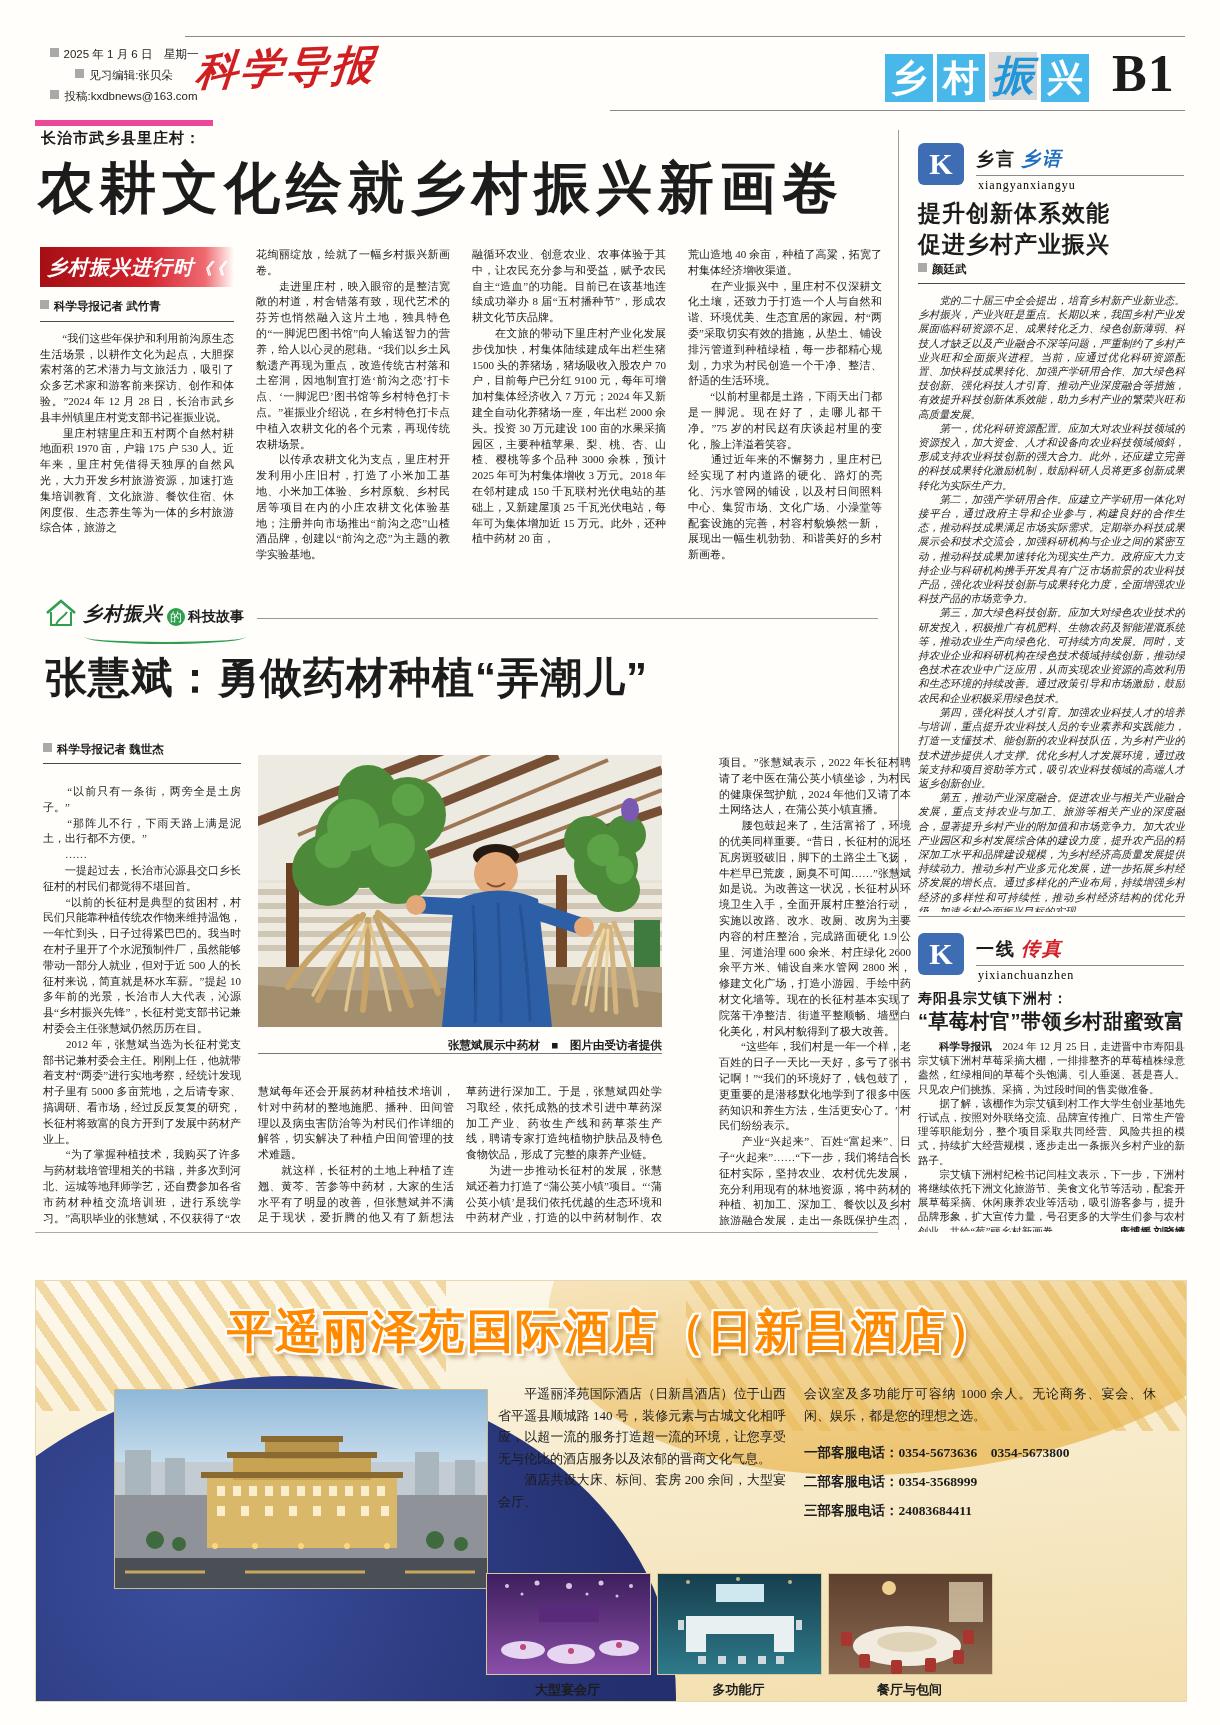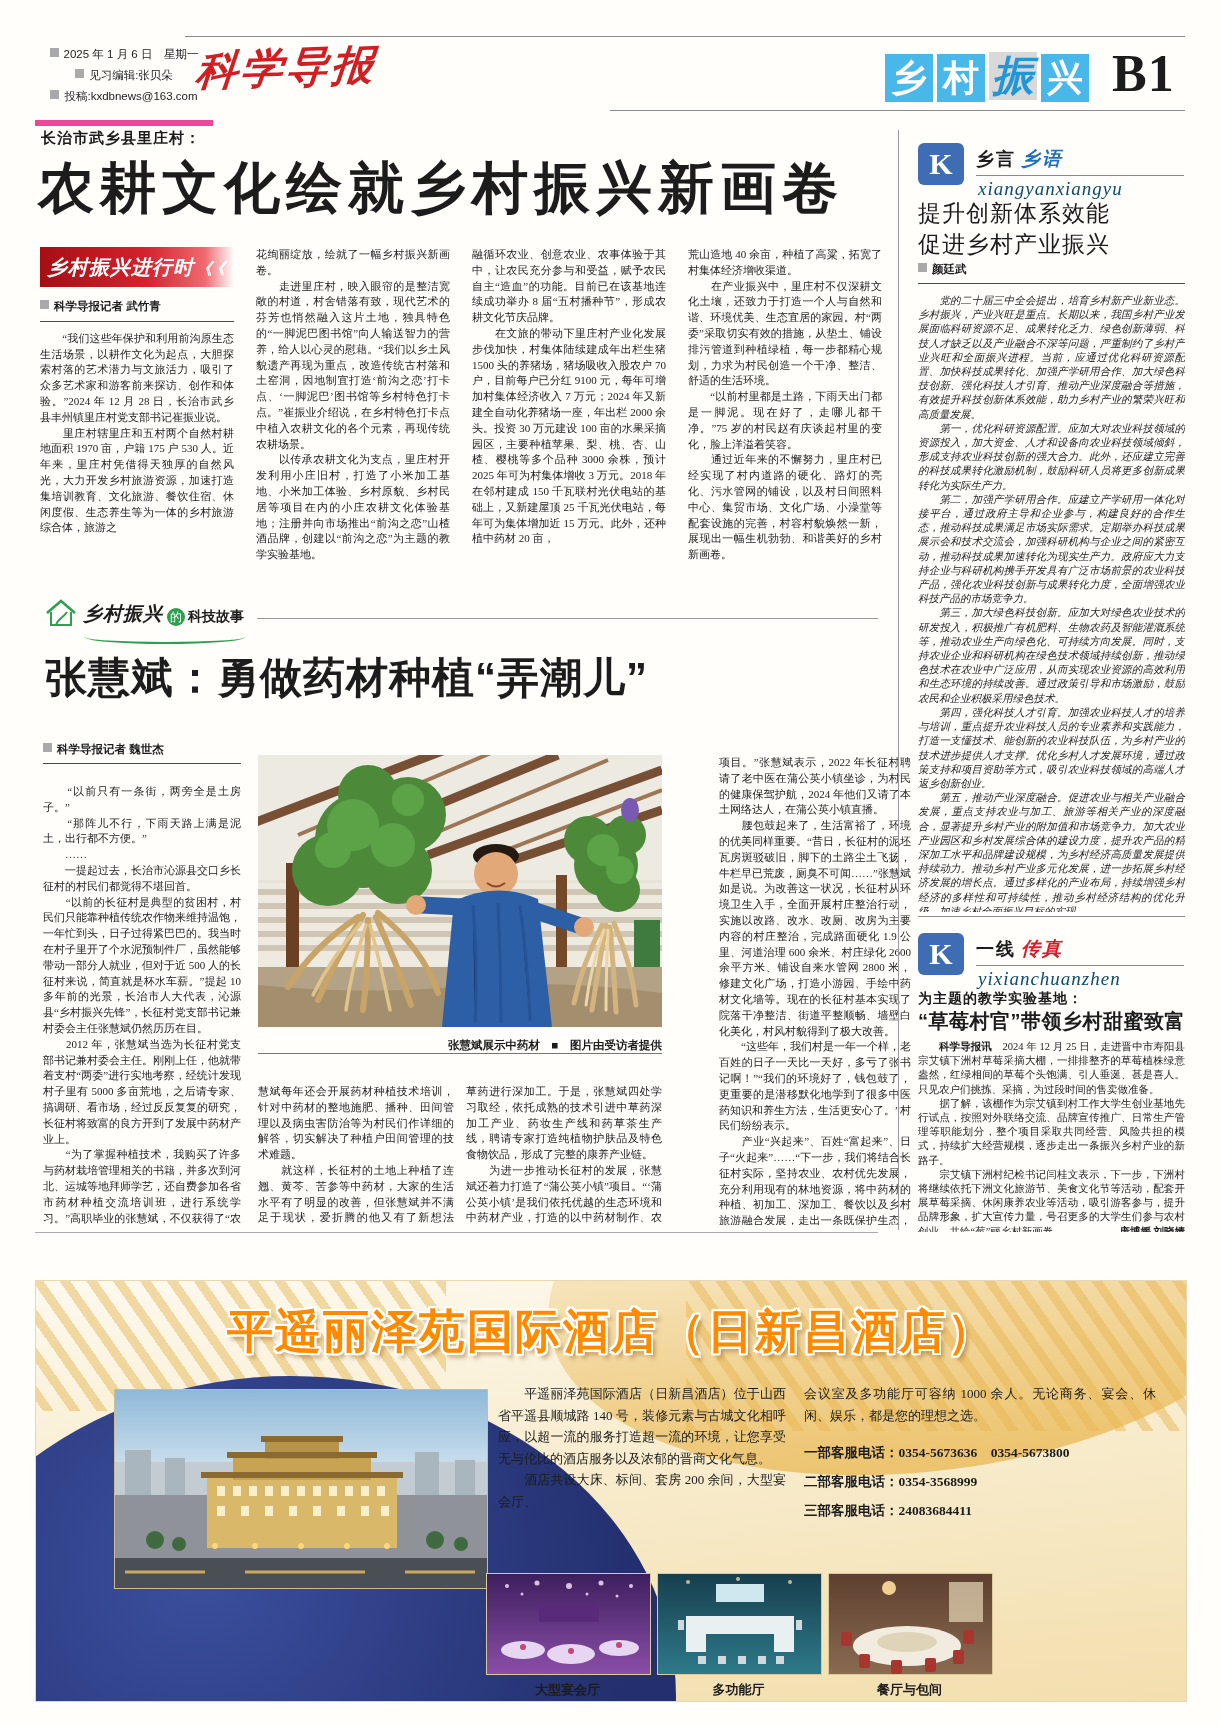--- a/index.html
+++ b/index.html
@@ -42,23 +42,23 @@
   #sci .col{font-size:11px;line-height:15.8px;overflow:hidden;}
   #sci-caption{left:223px;top:446px;width:404px;font-size:11.5px;font-weight:bold;text-align:right;
                border-bottom:1px solid #777;font-family:"Liberation Sans",sans-serif;}
   
   #vdiv{left:898px;top:130px;width:1px;height:1100px;background:#9a9a9a;}
   .klogo{width:46px;height:42px;border-radius:6px;background:#3f6db4;color:#fff;text-align:center;
          line-height:42px;font-size:30px;font-weight:bold;font-family:"Liberation Serif",serif;}
   .coltitle .t1{font-size:18px;font-weight:bold;letter-spacing:2px;}
   .coltitle .t2{font-size:19px;font-weight:bold;font-style:italic;letter-spacing:2px;margin-left:5px;
                 font-family:"Liberation Serif",serif;}
-  .pinyin{font-size:19px;font-style:italic;color:#0c4a6e;letter-spacing:1px;font-family:"Liberation Serif",serif;}
+  .pinyin{font-size:12px;color:#000000;letter-spacing:1px;font-family:"Liberation Serif",serif;}
   .kai{font-style:italic;}
-  #voice-h{left:918px;top:198px;width:270px;font-size:23px;font-weight:400;line-height:31px;letter-spacing:1px;
+  #voice-h{left:918px;top:198px;width:270px;font-size:23px;font-weight:700;line-height:31px;letter-spacing:1px;
            font-family:"Liberation Sans",sans-serif;}
   #voice-body{left:918px;top:294px;width:267px;height:618px;font-size:10.5px;line-height:14.2px;overflow:hidden;}
   #fl-kicker{left:918px;top:990px;font-size:14px;font-weight:600;letter-spacing:1px;}
   #fl-headline{left:918px;top:1008px;width:270px;font-size:20px;font-weight:900;letter-spacing:0.5px;
                font-family:"Liberation Sans",sans-serif;white-space:nowrap;}
   #fl-body{left:918px;top:1040px;width:267px;height:192px;font-size:10.5px;line-height:14.2px;overflow:hidden;}
   #fl-body p{margin:0;text-indent:21px;text-align:justify;}
   #fl-authors{text-align:right;font-weight:bold;margin-top:-14.2px;}
   
   #ad{left:35px;top:1280px;width:1150px;height:420px;overflow:hidden;border:1px solid #e7d8b2;
@@ -268,21 +268,21 @@
 　　第五，推动产业深度融合。促进农业与相关产业融合发展，重点支持农业与加工、旅游等相关产业的深度融合，显著提升乡村产业的附加值和市场竞争力。加大农业产业园区和乡村发展综合体的建设力度，提升农产品的精深加工水平和品牌建设规模，为乡村经济高质量发展提供持续动力。推动乡村产业多元化发展，进一步拓展乡村经济发展的增长点。通过多样化的产业布局，持续增强乡村经济的多样性和可持续性，推动乡村经济结构的优化升级，加速乡村全面振兴目标的实现。</div>
 
   <div class="abs rule" style="left:918px;top:916px;width:267px;height:1px;"></div>
 
   <div class="abs klogo" style="left:918px;top:933px;">K</div>
   <div class="abs coltitle" style="left:976px;top:936px;">
     <span class="t1 sans">一线</span><span class="t2" style="color:#d0212a;">传真</span>
   </div>
   <div class="abs rule" style="left:976px;top:965px;width:208px;height:1px;"></div>
   <div class="abs pinyin" style="left:978px;top:968px;">yixianchuanzhen</div>
-  <div class="abs sans" id="fl-kicker">为主题的教学实验基地：</div>
+  <div class="abs sans" id="fl-kicker">寿阳县宗艾镇下洲村：</div>
   <div class="abs" id="fl-headline">“草莓村官”带领乡村甜蜜致富</div>
   <div class="abs" id="fl-body">
     <p><b>科学导报讯</b><span>　2024 年 12 月 25 日，走进晋中市寿阳县宗艾镇下洲村草莓采摘大棚，一排排整齐的草莓植株绿意盎然，红绿相间的草莓个头饱满、引人垂涎、甚是喜人。只见农户们挑拣、采摘，为过段时间的售卖做准备。</span></p>
     <div class="flow">　　据了解，该棚作为宗艾镇到村工作大学生创业基地先行试点，按照对外联络交流、品牌宣传推广、日常生产管理等职能划分，整个项目采取共同经营、风险共担的模式，持续扩大经营规模，逐步走出一条振兴乡村产业的新路子。
 　　宗艾镇下洲村纪检书记闫桂文表示，下一步，下洲村将继续依托下洲文化旅游节、美食文化节等活动，配套开展草莓采摘、休闲康养农业等活动，吸引游客参与，提升品牌形象，扩大宣传力量，号召更多的大学生们参与农村创业，共绘“莓”丽乡村新画卷。</div>
     <div id="fl-authors">庞博媛  刘晓婧</div>
   </div>
 
   <div class="abs" id="ad">
     <div class="stripes" style="left:-20px;top:0;width:430px;height:130px;"></div>

